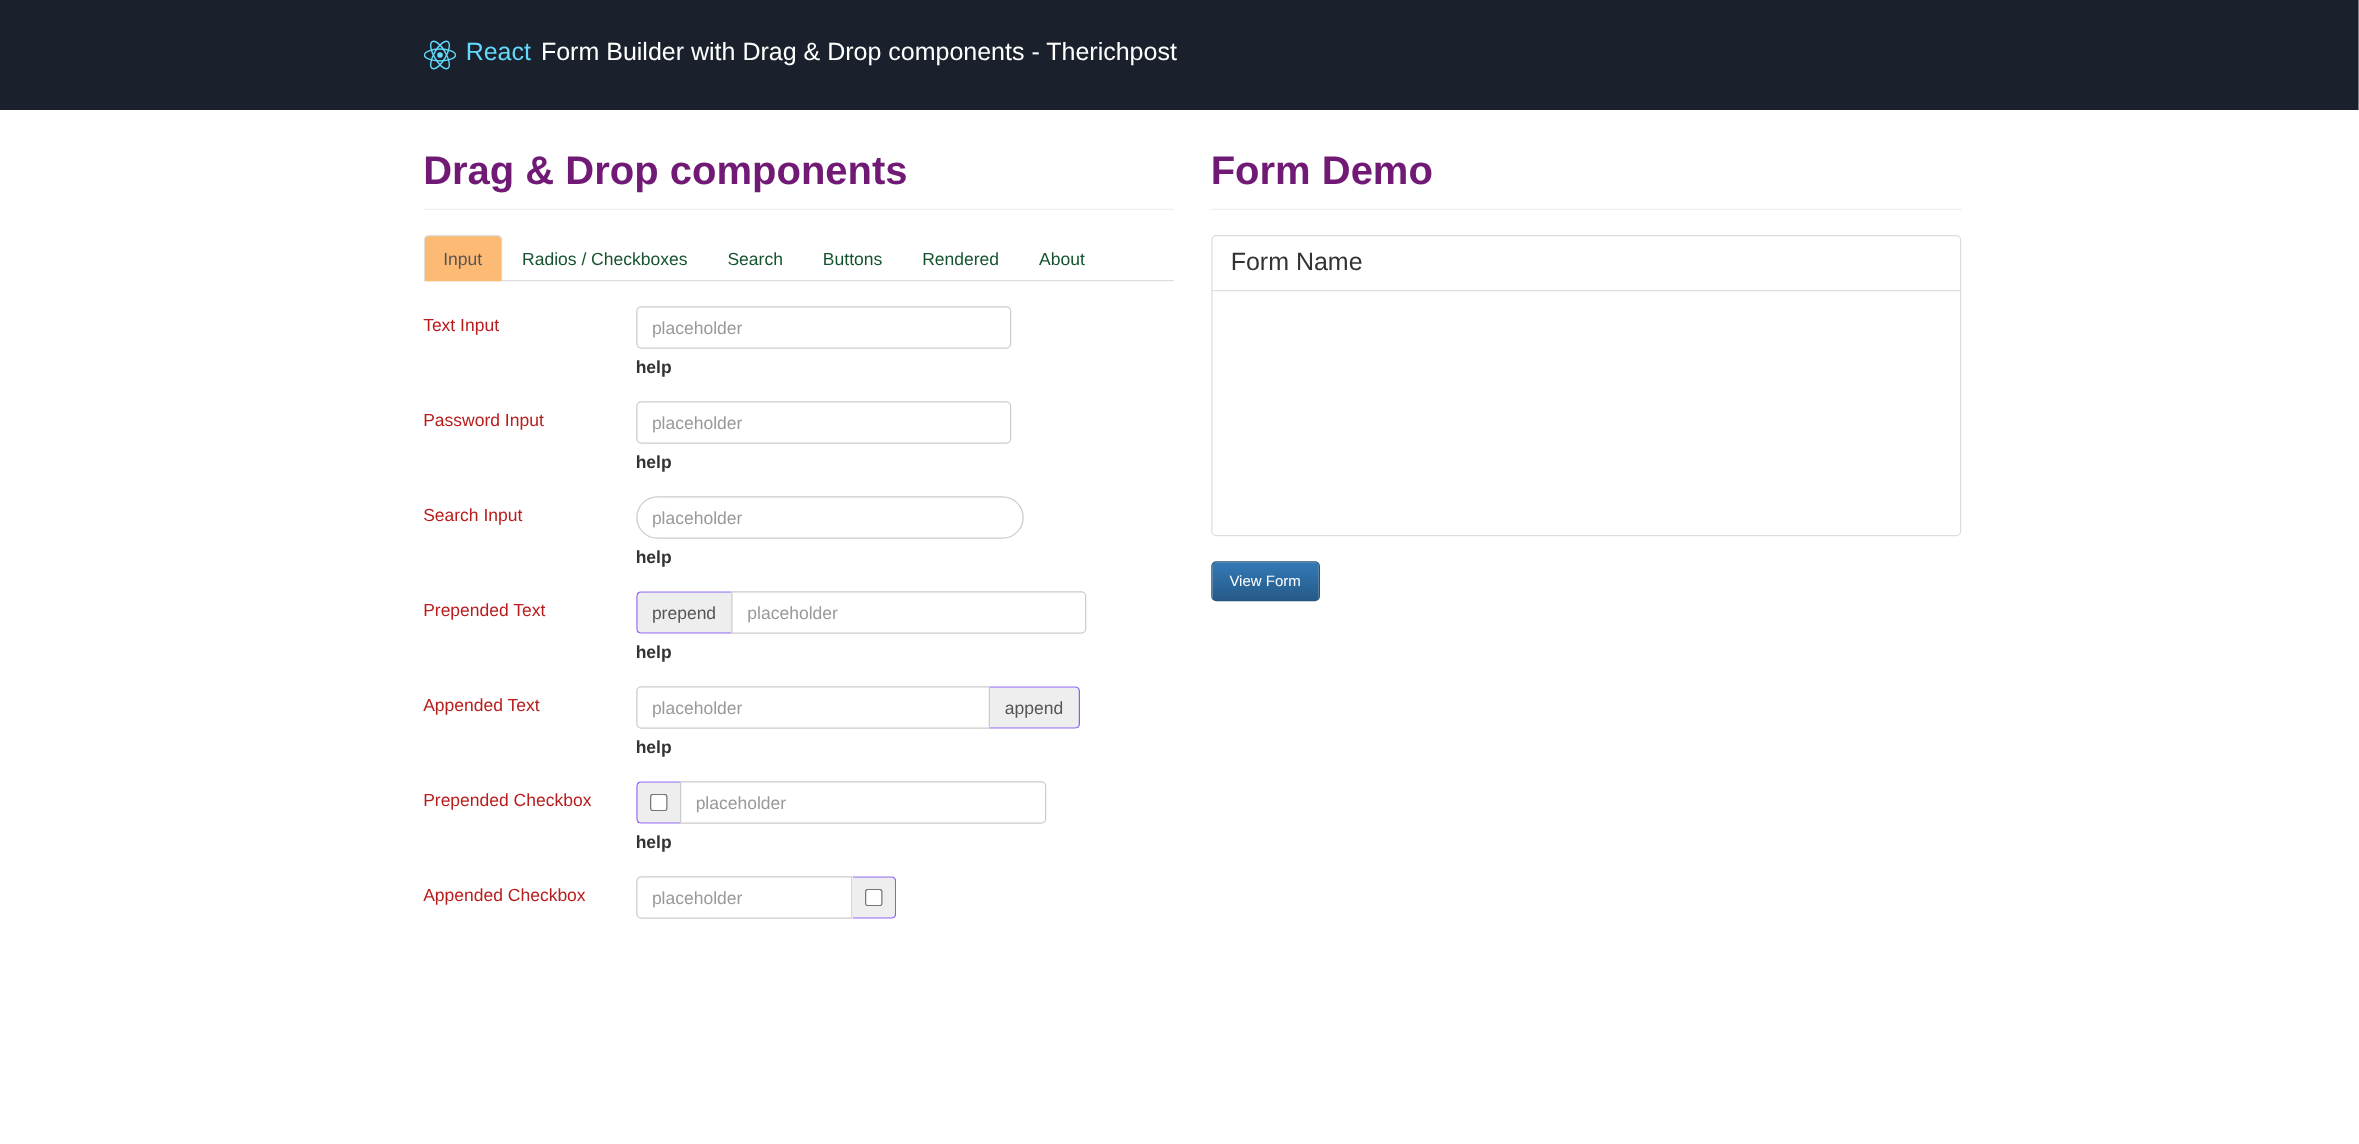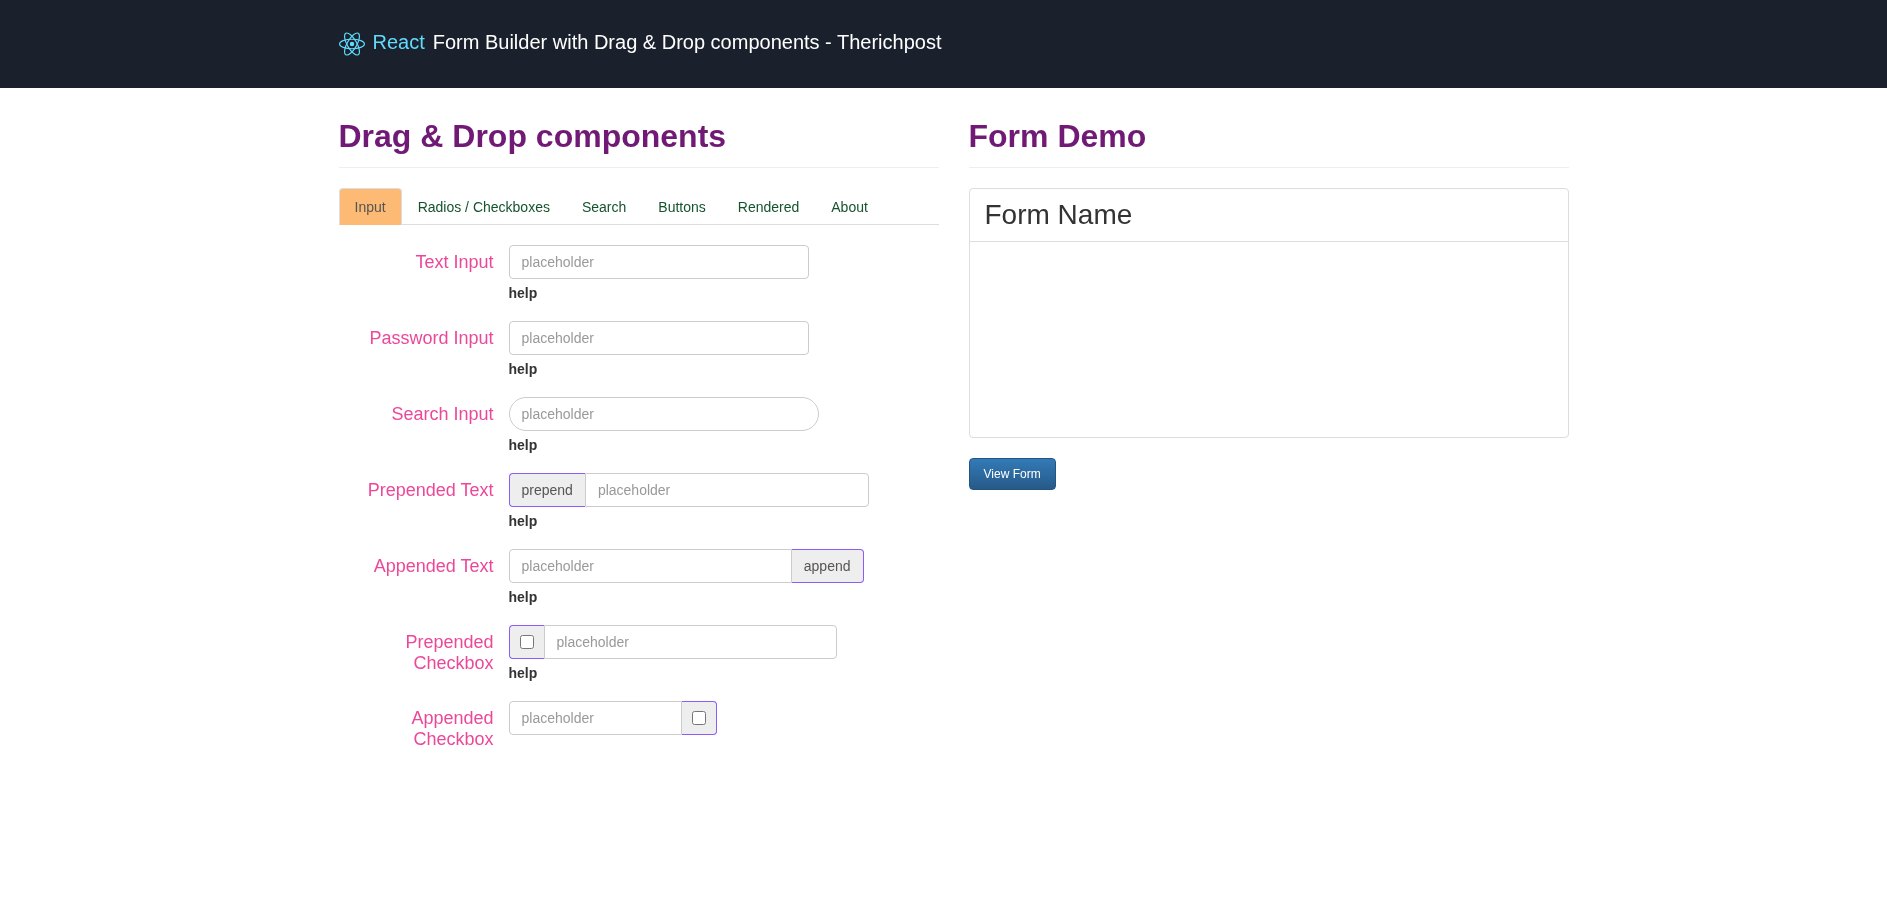--- a/index.html
+++ b/index.html
@@ -76,25 +76,24 @@
       color: #555;
       background: #fdba74;
       border-color: #ddd #ddd #fff;
     }
     .form-row {
       display: flex;
       margin-bottom: 20px;
     }
     .form-label {
       width: 170px;
-      text-align: right;
       padding-right: 15px;
       padding-top: 7px;
-      font-size: 18px;
-      color: #ec4899;
+      font-size: 14px;
+      color: #b91c1c;
     }
     .form-control-wrap {
       flex: 1;
     }
     .text-input {
       width: 300px;
       height: 34px;
       padding: 6px 12px;
       border: 1px solid #ccc;
       border-radius: 4px;
@@ -158,21 +157,21 @@
     .group-input-right { border-radius: 4px 0 0 4px; }
     .group-input::placeholder { color: #999; }
     .form-demo-box {
       border: 1px solid #ddd;
       border-radius: 4px;
       margin-bottom: 20px;
     }
     .form-demo-header {
       padding: 10px 15px;
       border-bottom: 1px solid #ddd;
-      font-size: 28px;
+      font-size: 20px;
       color: #333;
       font-weight: 400;
     }
     .form-demo-body {
       min-height: 195px;
     }
     .btn-primary {
       display: inline-block;
       padding: 8px 14px;
       background: linear-gradient(#337ab7, #265a88);

